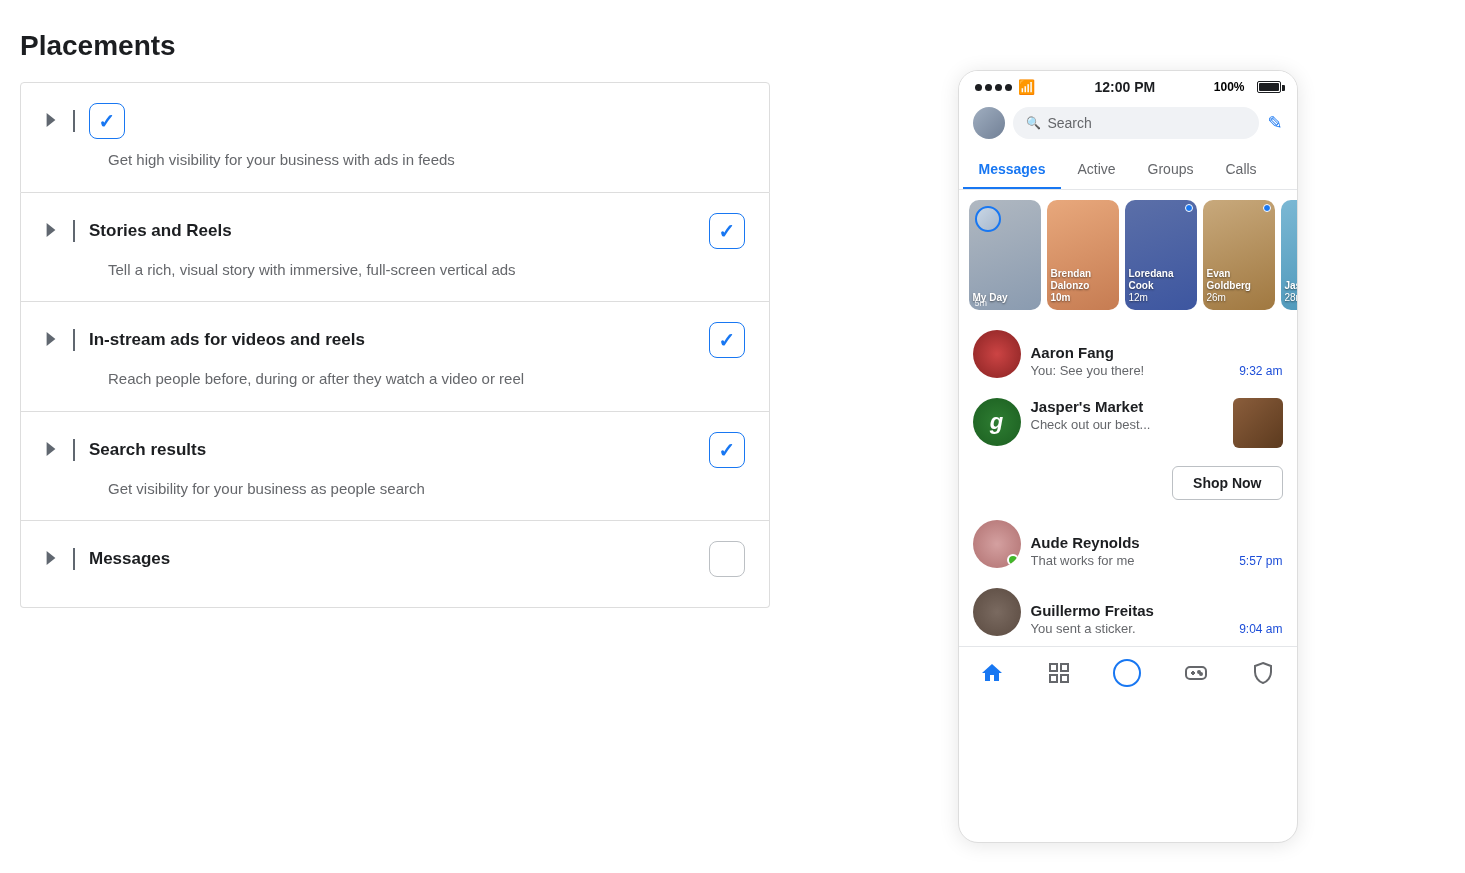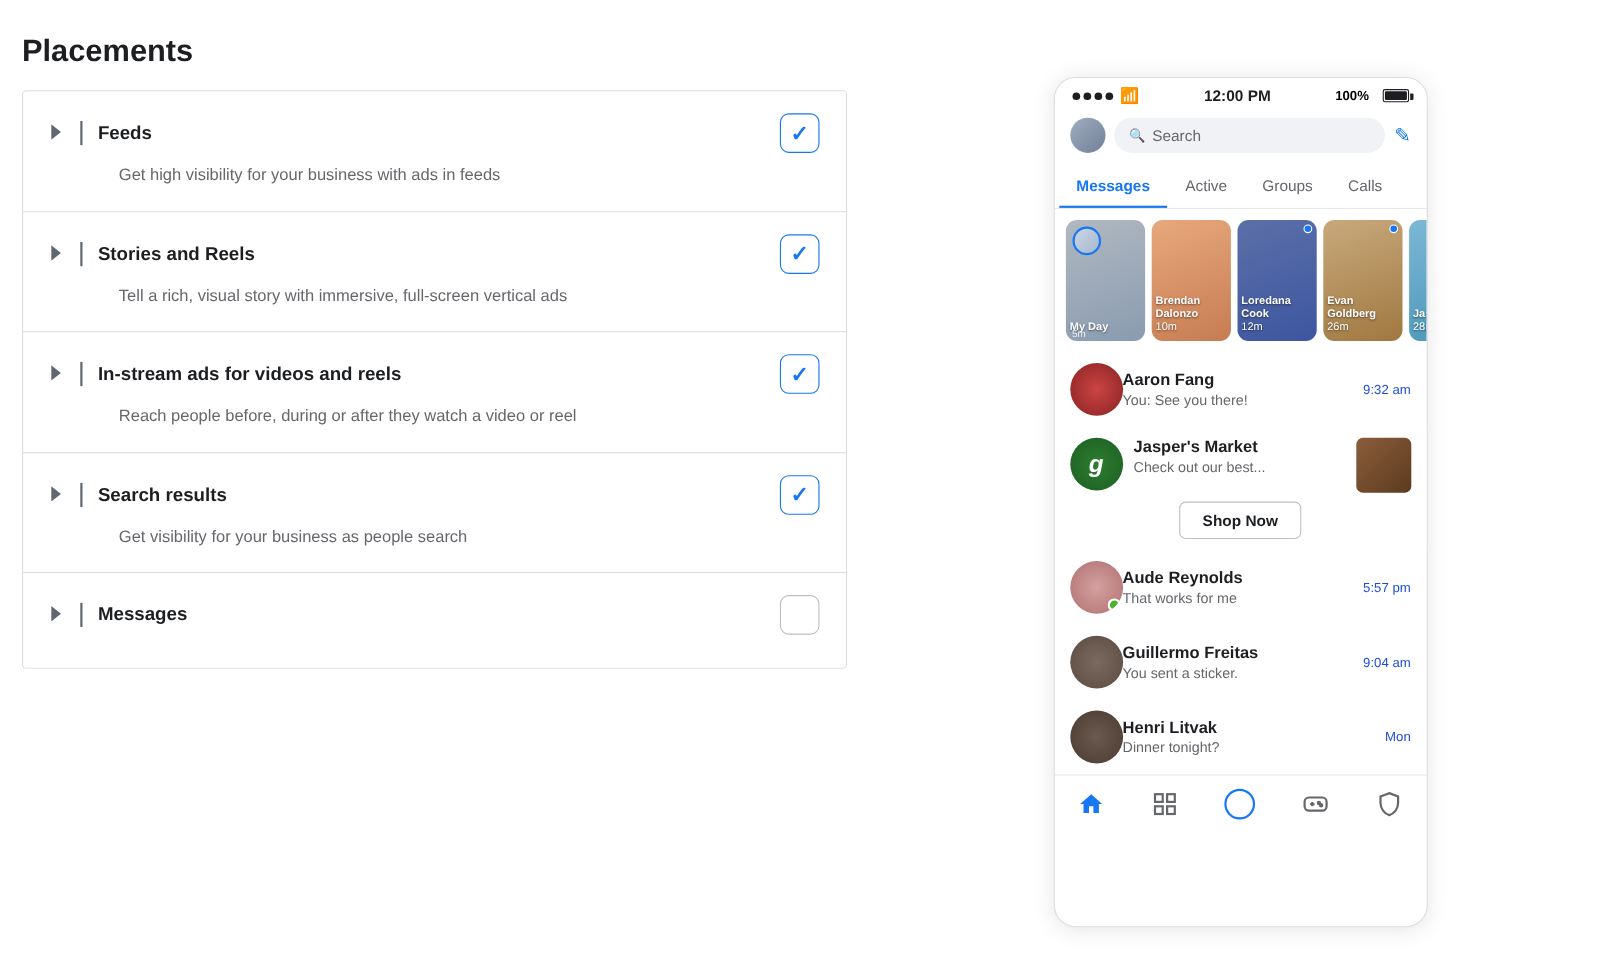--- a/index.html
+++ b/index.html
@@ -328,22 +328,23 @@
       border: 1.5px solid #fff;
     }
 
     
     .messages-list {
       padding: 0 0;
     }
 
     .message-item {
       display: flex;
-      align-items: center;
+      align-items: flex-end;
       padding: 10px 14px;
+      gap: 10px;
       cursor: pointer;
     }
 
     .msg-avatar {
       width: 48px;
       height: 48px;
       border-radius: 50%;
       flex-shrink: 0;
       position: relative;
       overflow: hidden;
@@ -470,21 +471,20 @@
 
   <div id="placements-list">
       <div class="placement-item" style="border-radius: 4px 4px 0px 0px;">
     <div class="placement-header">
       <span class="placement-arrow">
         <svg width="12" height="14" viewBox="0 0 10 16" fill="#606770">
               <polygon points="0,0 10,8 0,16"></polygon>
             </svg>
       </span>
       <div class="placement-divider"></div>
-      <span class="placement-title">Feeds</span>
       <div class="placement-checkbox checked"></div>
     </div>
     <p class="placement-desc">Get high visibility for your business with ads in feeds</p>
   </div>
       <div class="placement-item" style="border-radius: 0px; border-top: none;">
     <div class="placement-header">
       <span class="placement-arrow">
         <svg width="12" height="14" viewBox="0 0 10 16" fill="#606770">
               <polygon points="0,0 10,8 0,16"></polygon>
             </svg>
@@ -577,21 +577,21 @@
 
     <div class="stories-row" id="stories-row">
         <div class="story-item story-bg-myday">
       <div class="story-avatar-ring"></div>
       <div class="story-label">My Day</div>
       <div class="story-time" style="top:auto;bottom:2px;left:6px;">5m</div>
     </div>
         <div class="story-item story-bg-brendan">
 
       <div class="story-label">Brendan
-Dalonzo<br><span style="font-weight:400">10m</span></div>
+Dalonzo<br><span style="font-weight:700">10m</span></div>
     </div>
         <div class="story-item story-bg-loredana">
       <div class="story-dot"></div>
       <div class="story-label">Loredana
 Cook<br><span style="font-weight:400">12m</span></div>
     </div>
         <div class="story-item story-bg-evan">
       <div class="story-dot"></div>
       <div class="story-label">Evan
 Goldberg<br><span style="font-weight:400">26m</span></div>
@@ -638,30 +638,20 @@
         <div class="message-item">
       <div class="msg-avatar" style="background:radial-gradient(circle, #7a6a60, #5a4a40);">
         
       </div>
       <div class="msg-content">
         <div class="msg-name">Guillermo Freitas</div>
         <div class="msg-preview">You sent a sticker.</div>
       </div>
       <span class="msg-time">9:04 am</span>
     </div>
-        <div class="message-item">
-      <div class="msg-avatar" style="background:radial-gradient(circle, #6a5a50, #4a3a30);">
-        
-      </div>
-      <div class="msg-content">
-        <div class="msg-name">Henri Litvak</div>
-        <div class="msg-preview">Dinner tonight?</div>
-      </div>
-      <span class="msg-time">Mon</span>
-    </div>
       </div>
 
     <div class="bottom-nav">
       <div class="nav-icon">
         <svg width="24" height="24" viewBox="0 0 24 24" fill="#1877f2">
             <path d="M10 20v-6h4v6h5v-8h3L12 3 2 12h3v8z"></path>
           </svg>
       </div>
       <div class="nav-icon">
         <svg width="24" height="24" viewBox="0 0 24 24" fill="none" stroke="#65676b" stroke-width="2">

